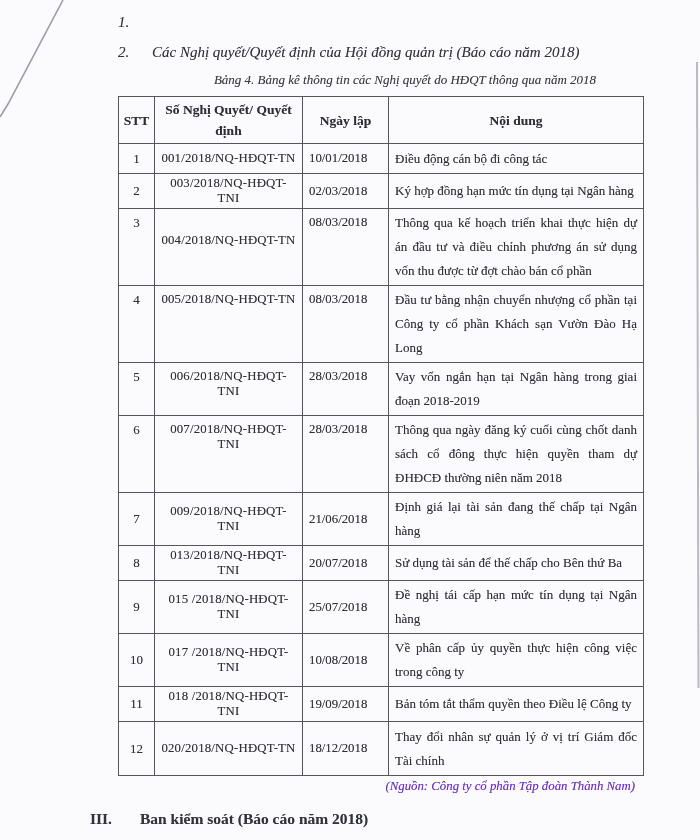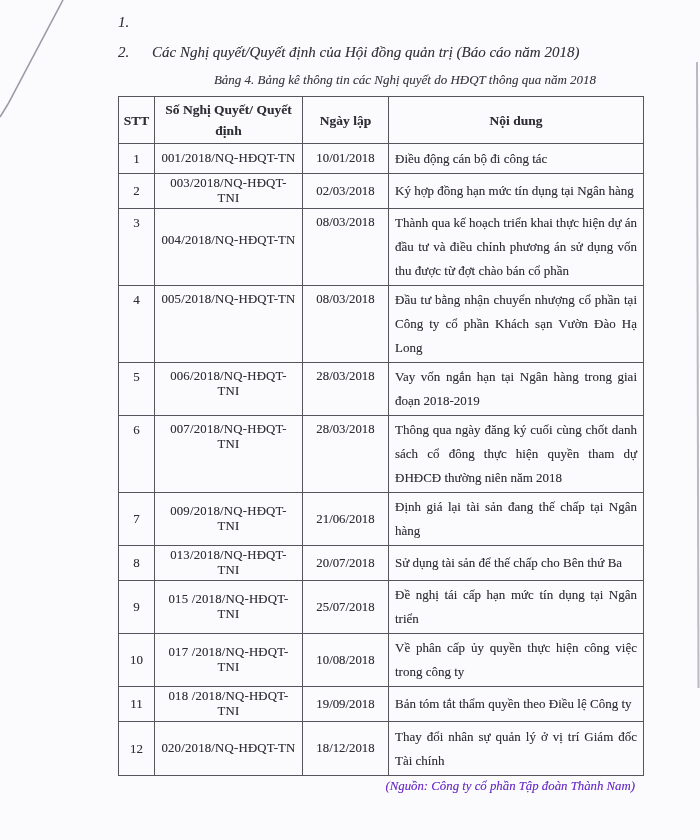--- a/index.html
+++ b/index.html
@@ -37,21 +37,21 @@
     vertical-align: middle;
     padding: 2px 6px;
   }
   .res-table col.c-stt { width: 36px; }
   .res-table col.c-num { width: 148px; }
   .res-table col.c-date { width: 86px; }
   .res-table col.c-content { width: 255px; }
   .res-table th { font-weight: bold; font-size: 13.5px; line-height: 21px; height: 47px; text-align: center; padding: 2px 4px; }
   .cell-stt { text-align: center; }
   .cell-num { text-align: center; font-size: 12.8px; letter-spacing: 0.2px; }
-  .cell-date { text-align: center; font-size: 12.8px; }
+  .cell-date { font-size: 12.8px; }
   .cell-content { text-align: justify; line-height: 24px; padding: 2px 9px 3px 10px; }
   tr.h1 { height: 30px; }
   tr.h2 { height: 51px; }
   tr.h3a { height: 71px; }
   tr.h3b { height: 69px; }
   tr.h12 { height: 54px; }
 
   
   .source-note { font-style: italic; font-size: 12.8px; margin-top: 3px; margin-left: 110px; width: 525px; text-align: right; color: #6d28d9; }
 
@@ -102,21 +102,21 @@
       <tr class="h1">
         <td class="cell-stt">2</td>
         <td class="cell-num">003/2018/NQ-HĐQT-TNI</td>
         <td class="cell-date">02/03/2018</td>
         <td class="cell-content">Ký hợp đồng hạn mức tín dụng tại Ngân hàng</td>
       </tr>
       <tr class="h3a">
         <td class="cell-stt" style="vertical-align:top; padding-top:6px;">3</td>
         <td class="cell-num" style="vertical-align:top; padding-top:24px;">004/2018/NQ-HĐQT-TN</td>
         <td class="cell-date" style="vertical-align:top; padding-top:6px;">08/03/2018</td>
-        <td class="cell-content">Thành qua kế hoạch triển khai thực hiện dự án đầu tư và điều chỉnh phương án sử dụng vốn thu được từ đợt chào bán cổ phần</td>
+        <td class="cell-content">Thông qua kế hoạch triển khai thực hiện dự án đầu tư và điều chỉnh phương án sử dụng vốn thu được từ đợt chào bán cổ phần</td>
       </tr>
       <tr class="h2">
         <td class="cell-stt" style="vertical-align:top; padding-top:6px;">4</td>
         <td class="cell-num" style="vertical-align:top; padding-top:6px;">005/2018/NQ-HĐQT-TN</td>
         <td class="cell-date" style="vertical-align:top; padding-top:6px;">08/03/2018</td>
         <td class="cell-content">Đầu tư bằng nhận chuyển nhượng cổ phần tại Công ty cổ phần Khách sạn Vườn Đào Hạ Long</td>
       </tr>
       <tr class="h2">
         <td class="cell-stt" style="vertical-align:top; padding-top:6px;">5</td>
         <td class="cell-num" style="vertical-align:top; padding-top:6px;">006/2018/NQ-HĐQT-TNI</td>
@@ -138,21 +138,21 @@
       <tr class="h1">
         <td class="cell-stt">8</td>
         <td class="cell-num">013/2018/NQ-HĐQT-TNI</td>
         <td class="cell-date">20/07/2018</td>
         <td class="cell-content">Sử dụng tài sản để thế chấp cho Bên thứ Ba</td>
       </tr>
       <tr class="h1">
         <td class="cell-stt">9</td>
         <td class="cell-num">015 /2018/NQ-HĐQT-TNI</td>
         <td class="cell-date">25/07/2018</td>
-        <td class="cell-content">Đề nghị tái cấp hạn mức tín dụng tại Ngân triển</td>
+        <td class="cell-content">Đề nghị tái cấp hạn mức tín dụng tại Ngân hàng</td>
       </tr>
       <tr class="h2">
         <td class="cell-stt">10</td>
         <td class="cell-num">017 /2018/NQ-HĐQT-TNI</td>
         <td class="cell-date">10/08/2018</td>
         <td class="cell-content">Về phân cấp ủy quyền thực hiện công việc trong công ty</td>
       </tr>
       <tr class="h1">
         <td class="cell-stt">11</td>
         <td class="cell-num">018 /2018/NQ-HĐQT-TNI</td>
@@ -163,19 +163,23 @@
         <td class="cell-stt">12</td>
         <td class="cell-num">020/2018/NQ-HĐQT-TN</td>
         <td class="cell-date">18/12/2018</td>
         <td class="cell-content">Thay đổi nhân sự quản lý ở vị trí Giám đốc Tài chính</td>
       </tr>
     </tbody>
   </table>
 
   <div class="source-note">(Nguồn: Công ty cổ phần Tập đoàn Thành Nam)</div>
 
+  <div class="section-heading">
+    <span class="section-num">III.</span>
+    <span>Ban kiểm soát (Báo cáo năm 2018)</span>
+  </div>
 
   <svg class="artifacts" width="700" height="840" viewBox="0 0 700 840">
     <polyline points="63,0 8,104 0,117" fill="none" stroke="#9c9ca8" stroke-width="1.6"></polyline>
     <line x1="697" y1="62" x2="698.5" y2="688" stroke="#b9b9c4" stroke-width="2"></line>
   </svg>
 
 </div>
 
 </body></html>

